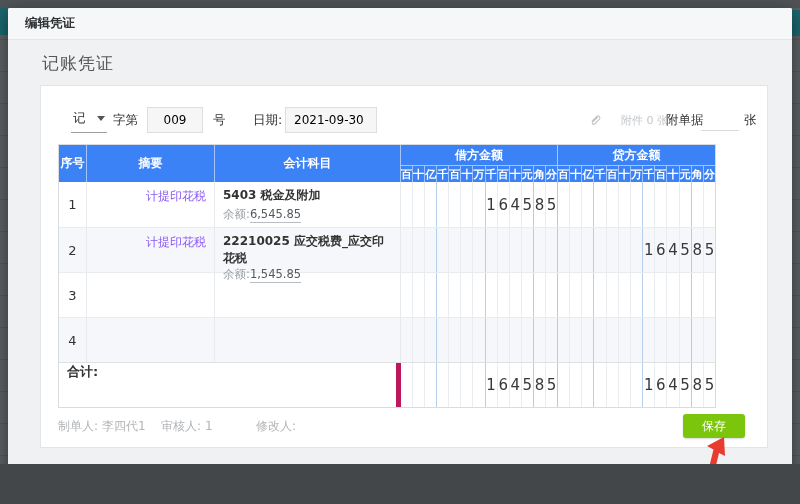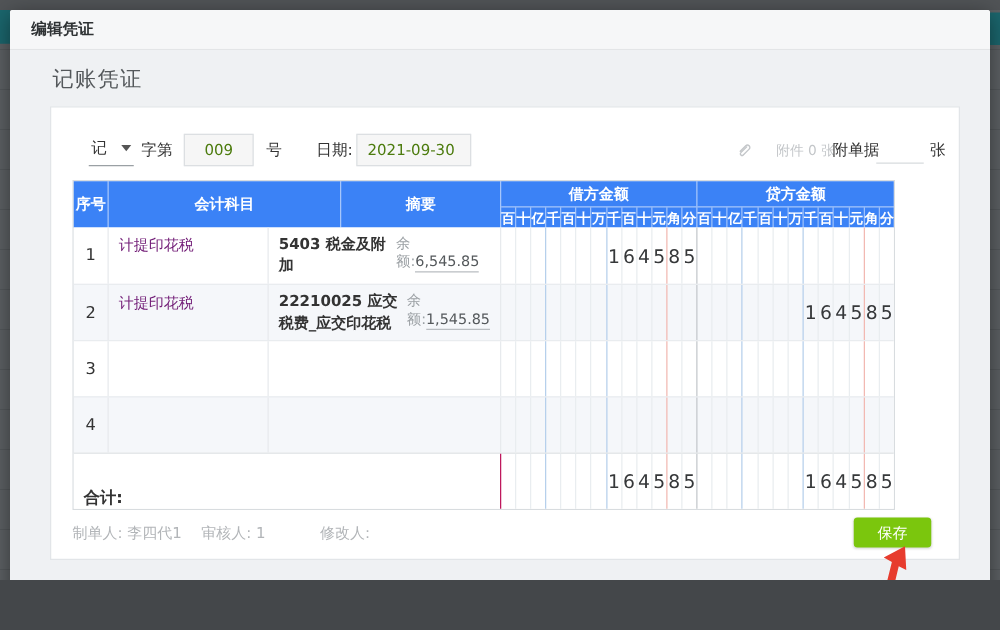--- a/index.html
+++ b/index.html
@@ -28,21 +28,21 @@
   .heading{position:absolute;left:34px;top:44px;font-size:17px;color:#54585b;letter-spacing:1px;}
 
   
   .card{position:absolute;left:32px;top:77px;width:728px;height:363px;background:#fff;border:1px solid #e2e5e8;}
 
   
   .fitem{position:absolute;top:21px;height:26px;display:flex;align-items:center;font-size:12.5px;color:#333;}
   .vtype{left:30px;width:36px;border-bottom:1px solid #9aa0a4;justify-content:space-between;padding:0 2px 2px 2px;cursor:pointer;}
   .caret{width:0;height:0;border-left:4px solid transparent;border-right:4px solid transparent;border-top:5px solid #555;}
   .lbl-zidi{left:72px;}
-  .inp{position:absolute;top:21px;height:26px;background:#f6f6f6;border:1px solid #dcdfe2;color:#4d7c0f;font-size:12px;}
+  .inp{position:absolute;top:21px;height:26px;background:#f6f6f6;border:1px solid #dcdfe2;color:#000000;font-size:12px;}
   .inp-no{left:106px;width:56px;text-align:center;}
   .lbl-hao{left:172px;}
   .lbl-date{left:212px;}
   .inp-date{left:244px;width:92px;padding-left:8px;text-align:left;}
   .attach{left:548px;color:#c3c6c9;font-size:11px;gap:20px;cursor:pointer;}
   .lbl-fudanju{left:625px;}
   .inp-underline{position:absolute;left:660px;top:24px;width:38px;height:21px;border:none;
     border-bottom:1px solid #d8dbde;background:transparent;font-size:12px;color:#333;}
   .lbl-zhang{left:703px;}
 
@@ -61,36 +61,36 @@
   .amount-digits{height:17px;display:flex;border-top:1px solid rgba(255,255,255,.55);}
   .hcell{flex:1;display:flex;align-items:center;justify-content:center;font-size:11px;font-weight:bold;
     color:#fff;border-right:1px solid rgba(255,255,255,.5);}
   .hcell:last-child{border-right:none;}
 
   .trow{display:flex;height:45px;background:#fff;border-top:1px solid #e9ecef;}
   .trow.alt{background:#f5f7fa;}
   .trow.total{border-top:1px solid #dde1e4;background:#fff;}
   .td-seq{width:28px;flex:none;display:flex;align-items:center;justify-content:center;
     font-size:13px;color:#333;border-right:1px solid #e7eaed;}
-  .td-sum{width:128px;flex:none;padding:6px 8px;font-size:12px;color:#701a75;border-right:1px solid #e7eaed;}
+  .td-sum{width:128px;flex:none;padding:6px 8px;font-size:12px;color:#8b5cf6;border-right:1px solid #e7eaed;text-align:right;}
   .td-acc{width:186px;flex:none;padding:5px 8px;border-right:1px solid #e7eaed;
-    display:flex;flex-direction:row;justify-content:space-between;}
+    display:flex;flex-direction:column;justify-content:space-between;}
   .acct-name{font-size:12px;font-weight:600;color:#333;}
   .balance{font-size:11.5px;color:#9ba0a4;}
   .balance b{font-weight:normal;color:#55595c;border-bottom:1px solid #b9bdc1;padding-bottom:1px;}
   .td-amt{width:157px;flex:none;}
   .td-amt.debit{border-right:1px solid #c3c8cc;}
   .digits{display:flex;height:100%;}
   .dcell{flex:1;display:flex;align-items:center;justify-content:center;border-right:1px solid #e9edf0;
     font-size:15px;color:#36383a;}
   .dcell:last-child{border-right:none;}
   .dcell.b-blue{border-right-color:#b6d0ec;}
   .dcell.b-red{border-right-color:#f2b9b2;}
-  .td-total{width:342px;flex:none;display:flex;align-items:flex-end;gap:4px;padding-left:8px;
-    font-size:13px;font-weight:600;color:#333;border-right:1px solid #be185d;}
+  .td-total{width:342px;flex:none;display:flex;align-items:flex-start;gap:4px;padding-left:8px;
+    font-size:13px;font-weight:600;color:#333;border-right:5px solid #be185d;}
 
   
   .fnote{position:absolute;top:332px;font-size:12px;color:#b2b5b8;}
   .maker{left:17px;} .auditor{left:120px;} .modifier{left:215px;}
   .save-btn{position:absolute;left:642px;top:328px;width:62px;height:24px;background:#7bc60d;color:#fff;
     border:none;border-radius:3px;font-size:12px;cursor:pointer;box-shadow:0 1px 2px rgba(0,0,0,.15);}
 
   .arrow{position:absolute;left:694px;top:436px;width:40px;height:66px;z-index:30;pointer-events:none;}
 </style>
 </head>
@@ -133,22 +133,22 @@
         </svg>
         <span>附件 0 张</span>
       </div>
       <div class="fitem lbl-fudanju">附单据</div>
       <input class="inp-underline" value="" style="">
       <div class="fitem lbl-zhang">张</div>
 
       <div class="vtable">
         <div class="thead">
           <div class="th-simple col-seq">序号</div>
+          <div class="th-simple col-sum">摘要</div>
           <div class="th-simple col-acc">会计科目</div>
-          <div class="th-simple col-sum">摘要</div>
           <div class="amount-block debit col-amt">
             <div class="amount-label">借方金额</div>
             <div class="amount-digits">
                 <div class="hcell">百</div>
                 <div class="hcell">十</div>
                 <div class="hcell">亿</div>
                 <div class="hcell">千</div>
                 <div class="hcell">百</div>
                 <div class="hcell">十</div>
                 <div class="hcell">万</div>

